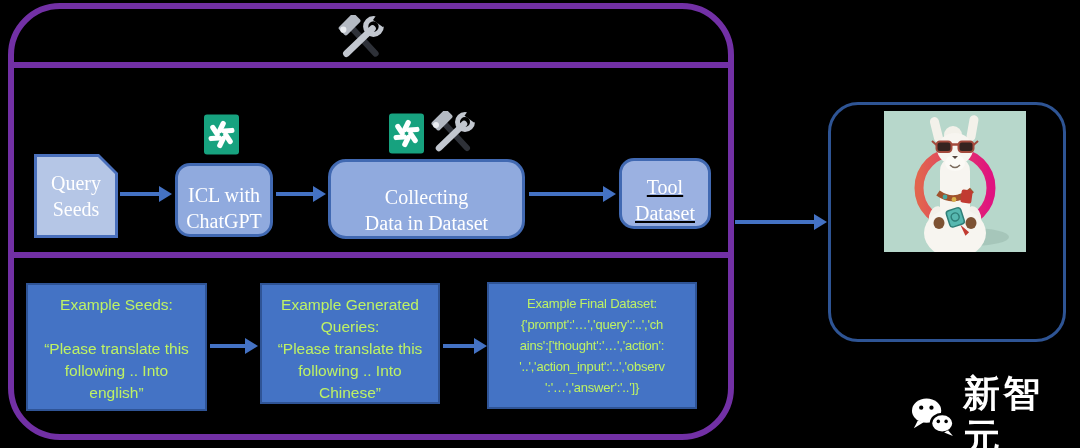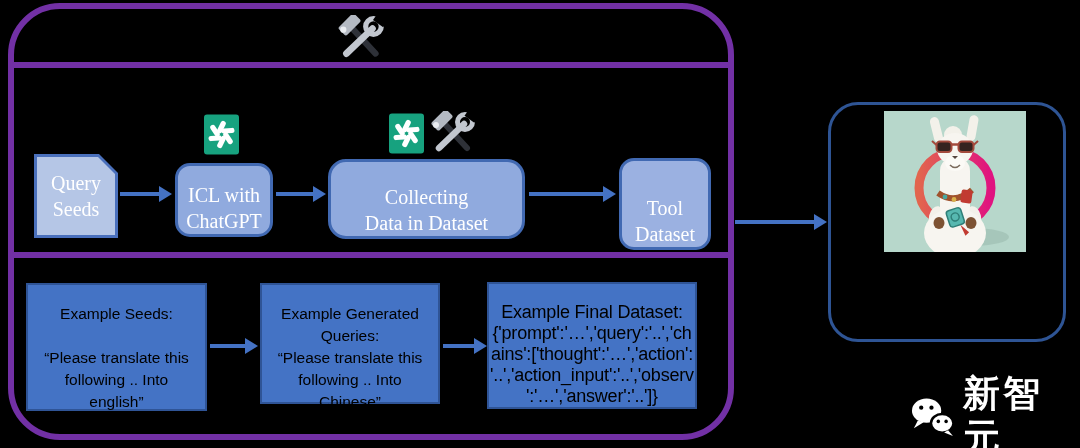--- a/index.html
+++ b/index.html
@@ -26,23 +26,23 @@
   .snip-label{position:absolute;inset:0;display:flex;align-items:center;justify-content:center;}
 
   
   .harrow{position:absolute;height:4px;background:#4472c4;}
   .harrow::after{content:"";position:absolute;right:-12px;top:-6px;width:0;height:0;
     border-left:13px solid #4472c4;border-top:8px solid transparent;border-bottom:8px solid transparent;}
 
   
   .exbox{position:absolute;box-sizing:border-box;background:#4473c5;border:2.5px solid #2f5496;
     display:flex;align-items:flex-start;justify-content:center;}
-  .ex-label{color:#000000;text-align:center;white-space:pre-line;margin-top:18px;}
+  .ex-label{color:#bef264;text-align:center;white-space:pre-line;margin-top:9px;}
   .ex-15{font-size:15.5px;line-height:22px;}
-  .ex-14{font-size:18px;line-height:21px;letter-spacing:-0.2px;}
+  .ex-14{font-size:13px;line-height:21px;letter-spacing:-0.2px;}
 
   
   .llama-box{position:absolute;left:828px;top:102px;width:238px;height:240px;box-sizing:border-box;
     border:3px solid #2e5494;border-radius:30px;}
   .llama-svg{position:absolute;left:884px;top:111px;}
 
   
   .abs{position:absolute;}
 
   
@@ -133,21 +133,21 @@
   <div class="node rounded" style="left:175px;top:163px;width:98px;height:74px;background:#90aade;">
     <div class="node-label lines">ICL with
 ChatGPT</div>
   </div>
 
   <div class="node rounded" style="left:328px;top:159px;width:197px;height:80px;background:#90aade;border-radius:18px;">
     <div class="node-label lines">Collecting
 Data in Dataset</div>
   </div>
 
-  <div class="node rounded" style="left:619px;top:158px;width:92px;height:92px;background:#9bb1e1;">
+  <div class="node rounded" style="left:619px;top:158px;width:92px;height:71px;background:#9bb1e1;text-decoration:underline;">
     <div class="node-label lines">Tool
 Dataset</div>
   </div>
 
   <div class="harrow" style="left:120px;top:192px;width:40px;"></div>
   <div class="harrow" style="left:276px;top:192px;width:38px;"></div>
   <div class="harrow" style="left:529px;top:192px;width:75px;"></div>
   <div class="harrow" style="left:735px;top:220px;width:80px;"></div>
 
   <div class="exbox" style="left:26px;top:283px;width:181px;height:128px;">

